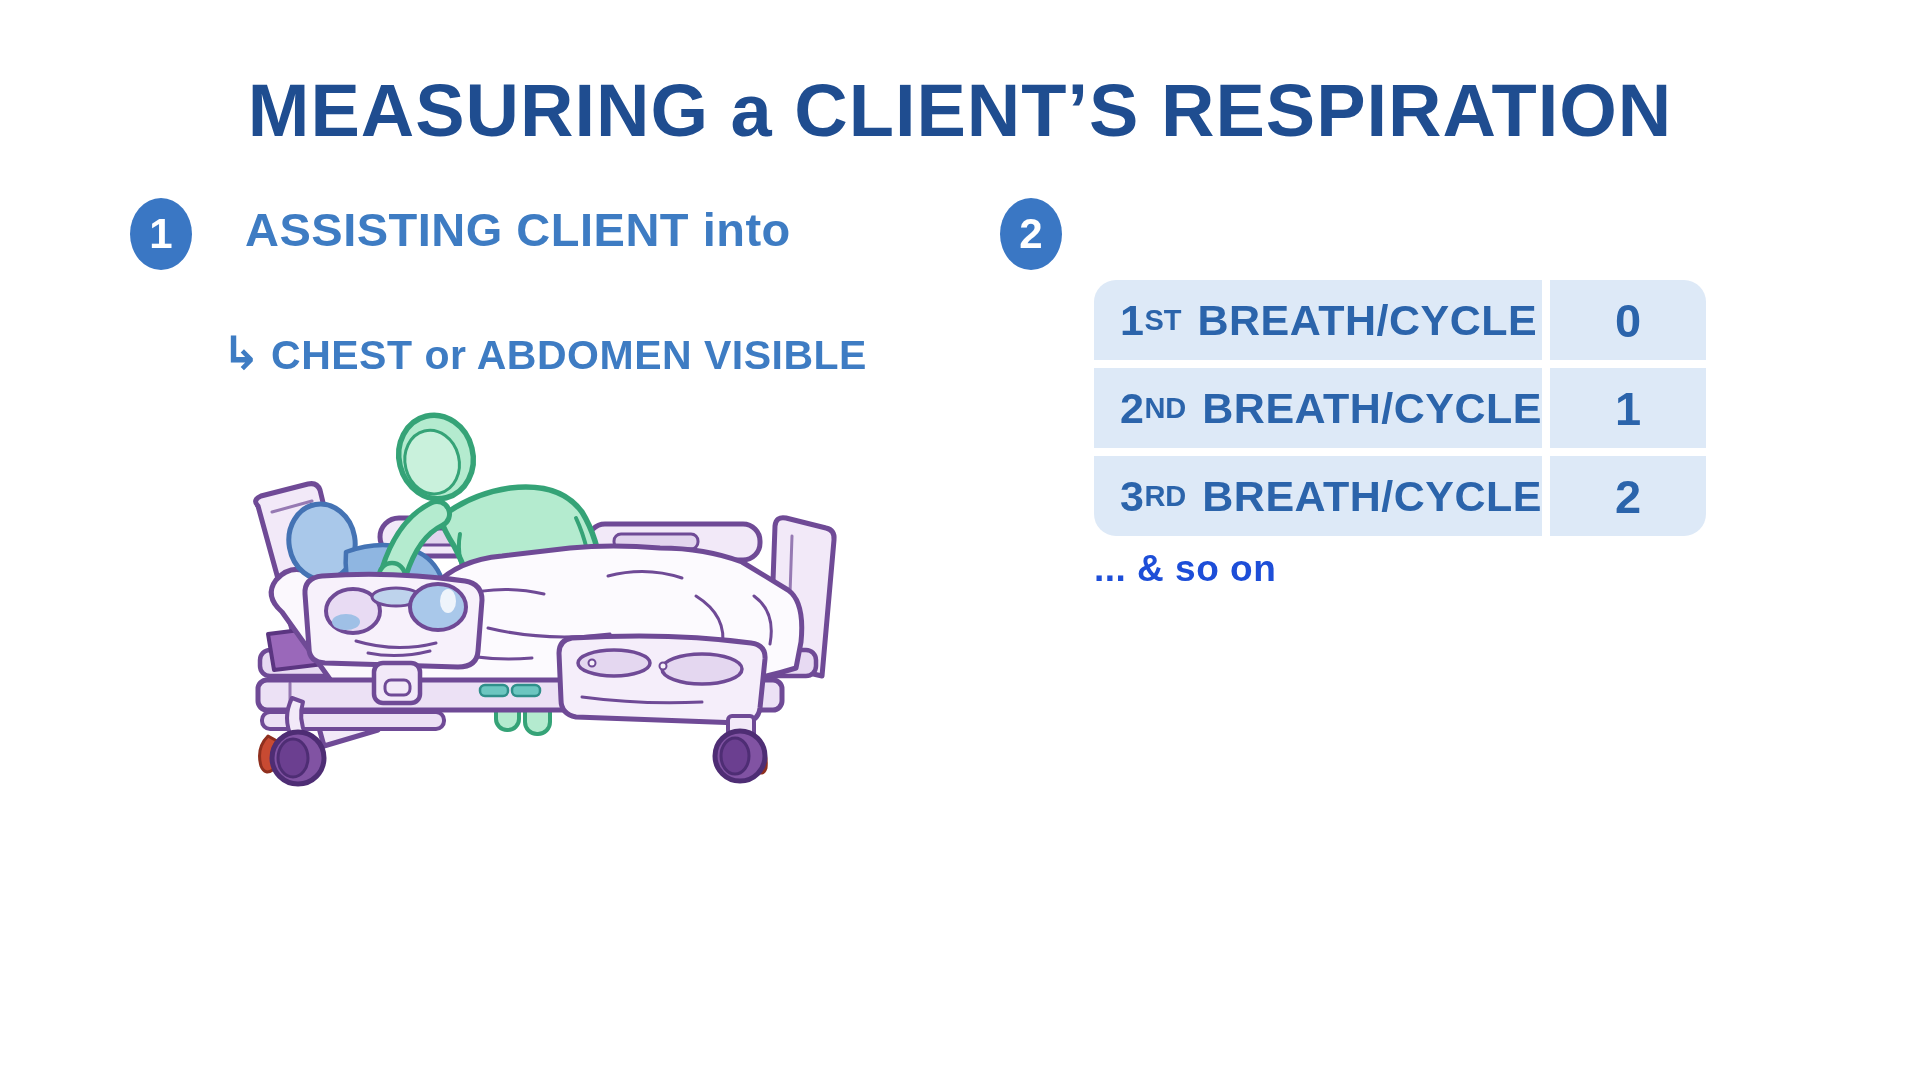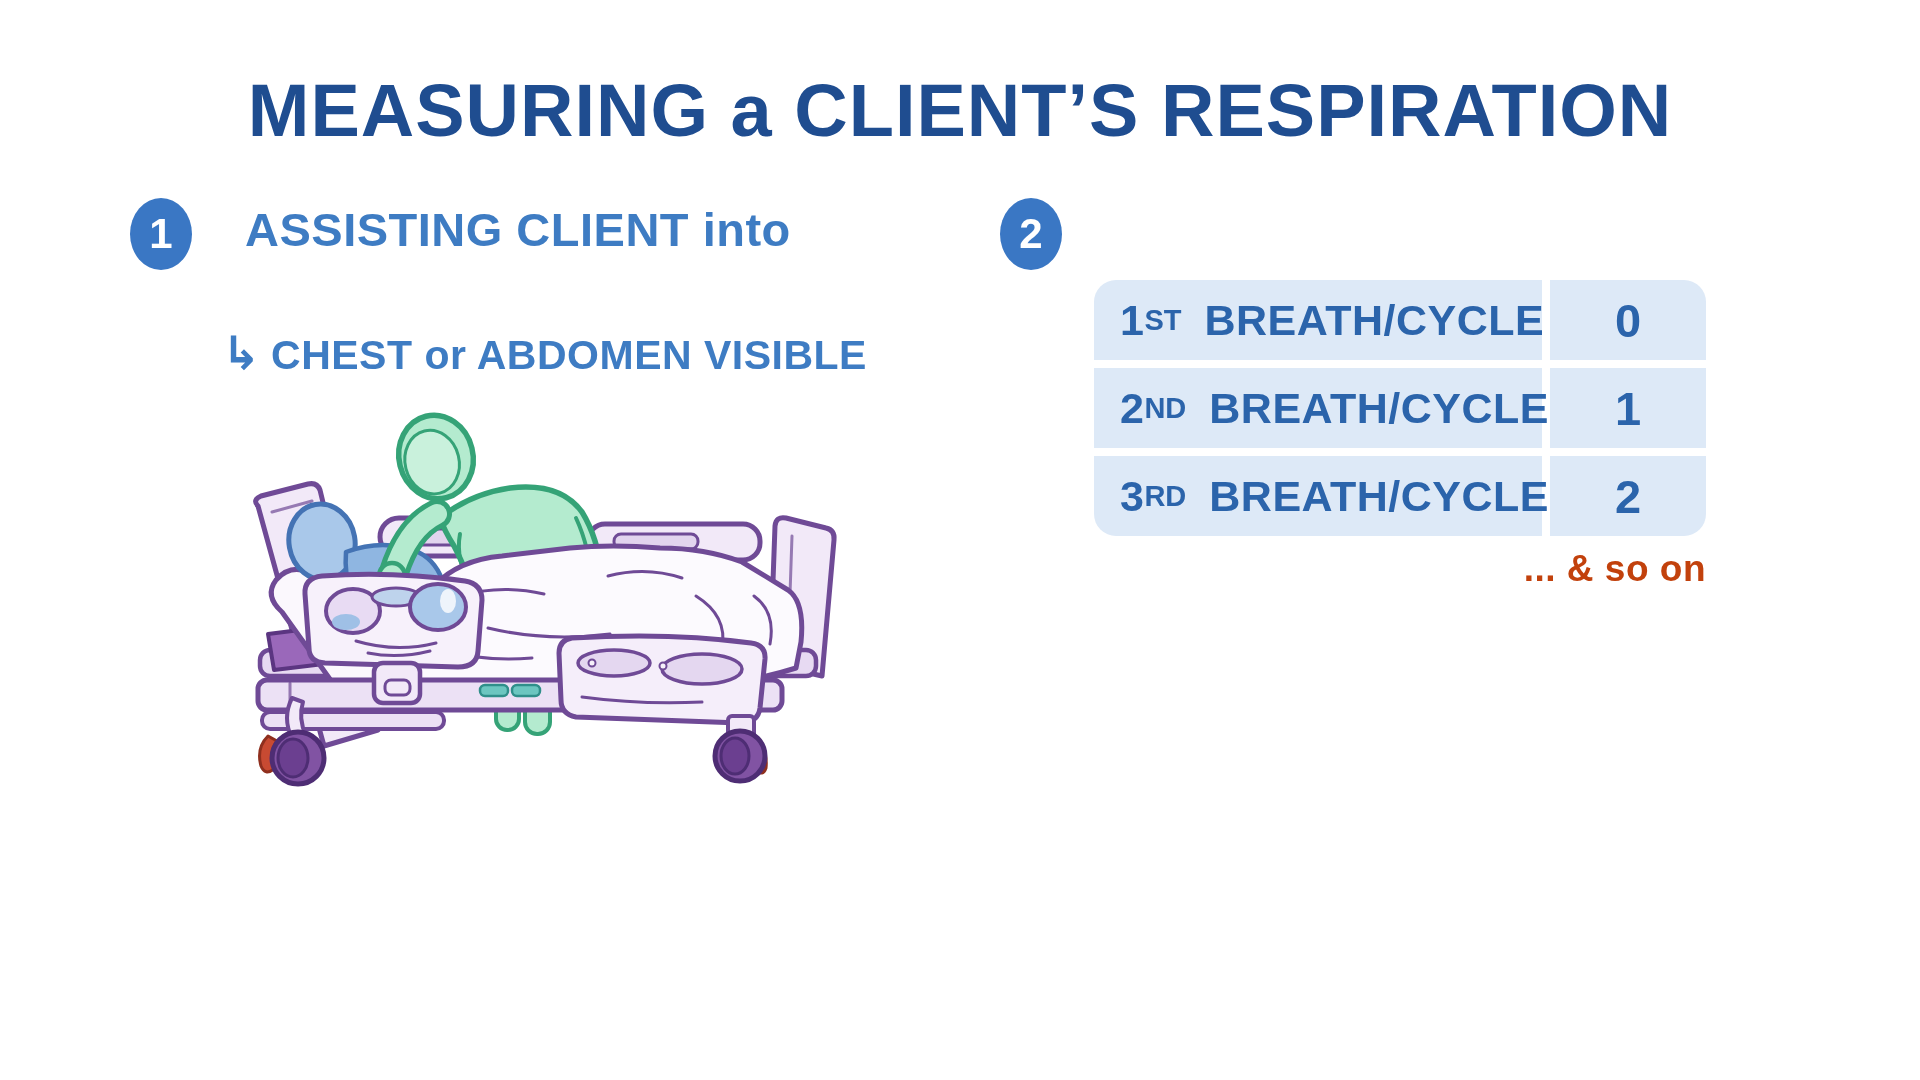--- a/index.html
+++ b/index.html
@@ -43,24 +43,24 @@
   .count-row{display:flex;gap:8px;height:80px;}
   .cell{background:#dde9f7;display:flex;align-items:center;color:#2b64ab;}
   .cell-label{width:448px;padding-left:26px;box-sizing:border-box;
     font-size:43px;font-weight:700;letter-spacing:.5px;white-space:nowrap;}
   .cell-value{flex:1;justify-content:center;font-size:47px;font-weight:800;}
   .count-row:first-child .cell-label{border-top-left-radius:22px;}
   .count-row:first-child .cell-value{border-top-right-radius:22px;}
   .count-row:last-child .cell-label{border-bottom-left-radius:22px;}
   .count-row:last-child .cell-value{border-bottom-right-radius:22px;}
   .sup{font-size:29px;font-weight:700;vertical-align:14px;letter-spacing:0;}
-  .rest{margin-left:23px;}
+  .rest{margin-left:16px;}
   .footnote{
-    position:absolute;left:1094px;top:548px;width:612px;text-align:right;
-    color:#c2410c;font-size:37px;font-weight:800;letter-spacing:.5px;
+    position:absolute;left:1094px;top:548px;width:612px;text-align:left;
+    color:#1d4ed8;font-size:37px;font-weight:800;letter-spacing:.5px;
   }
   
   .illustration{position:absolute;left:140px;top:400px;width:780px;height:420px;}
 </style>
 </head>
 <body>
 
 <div class="page">
 
   <div class="title">MEASURING a CLIENT’S RESPIRATION</div>

